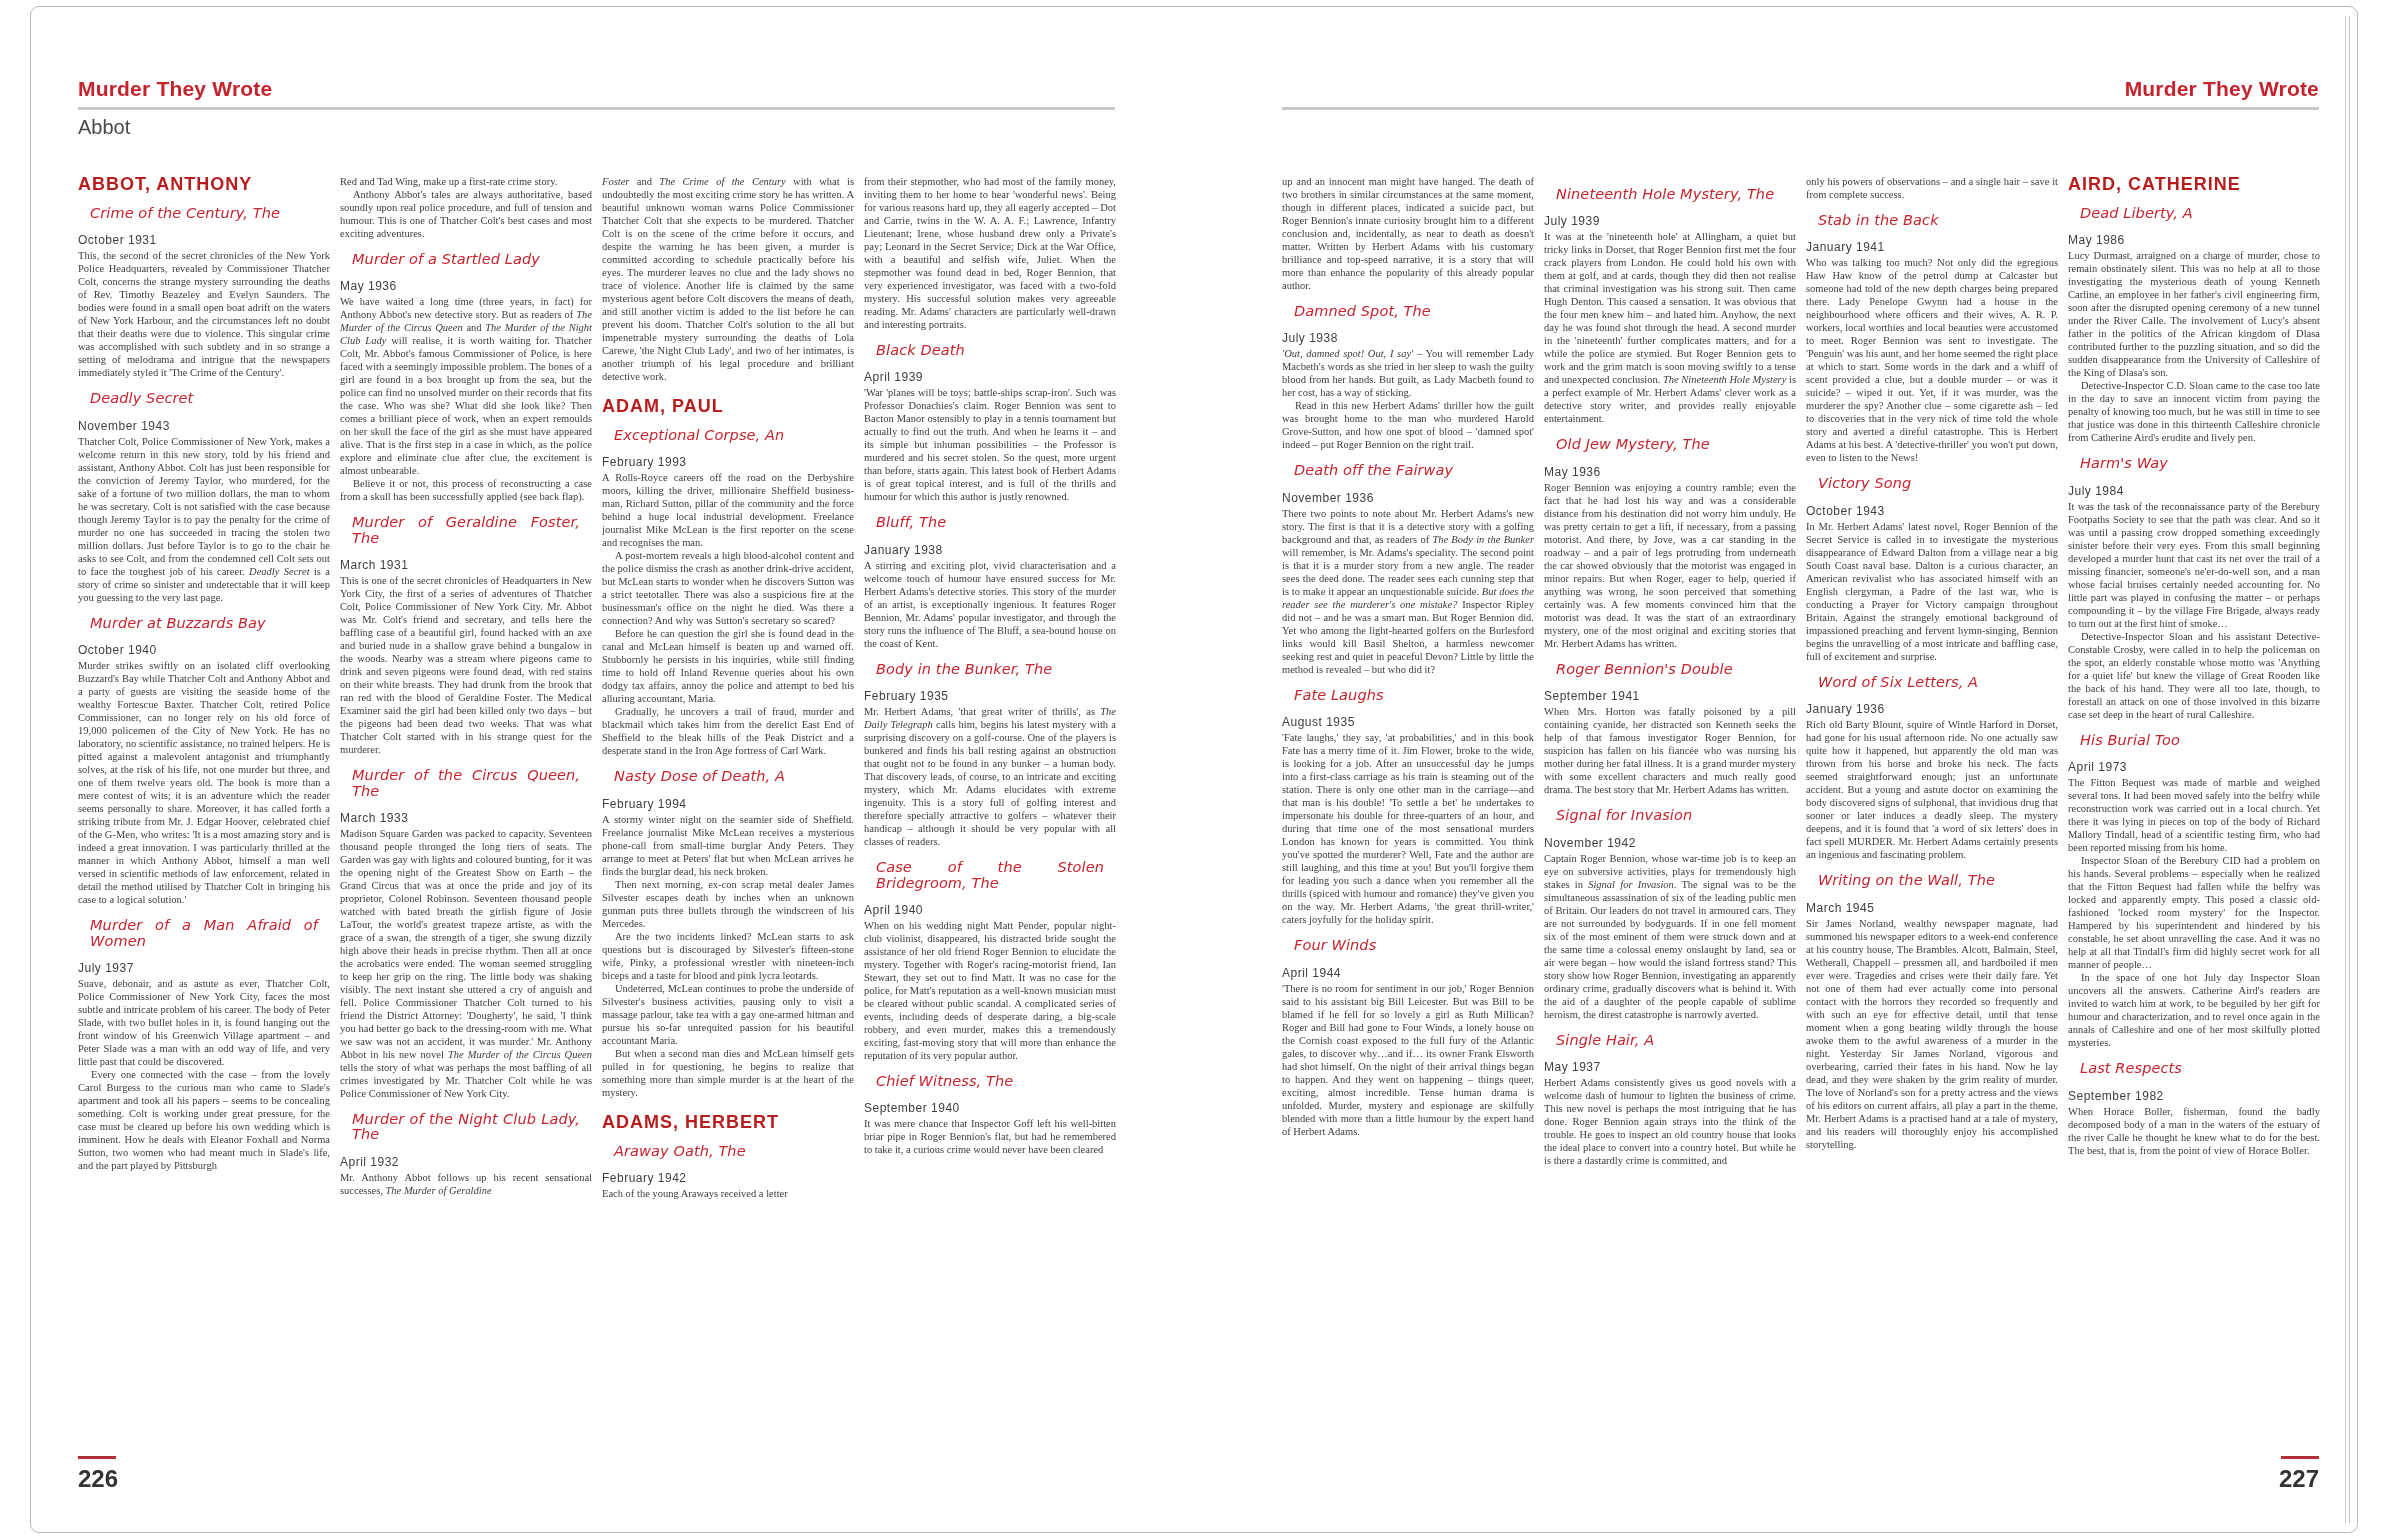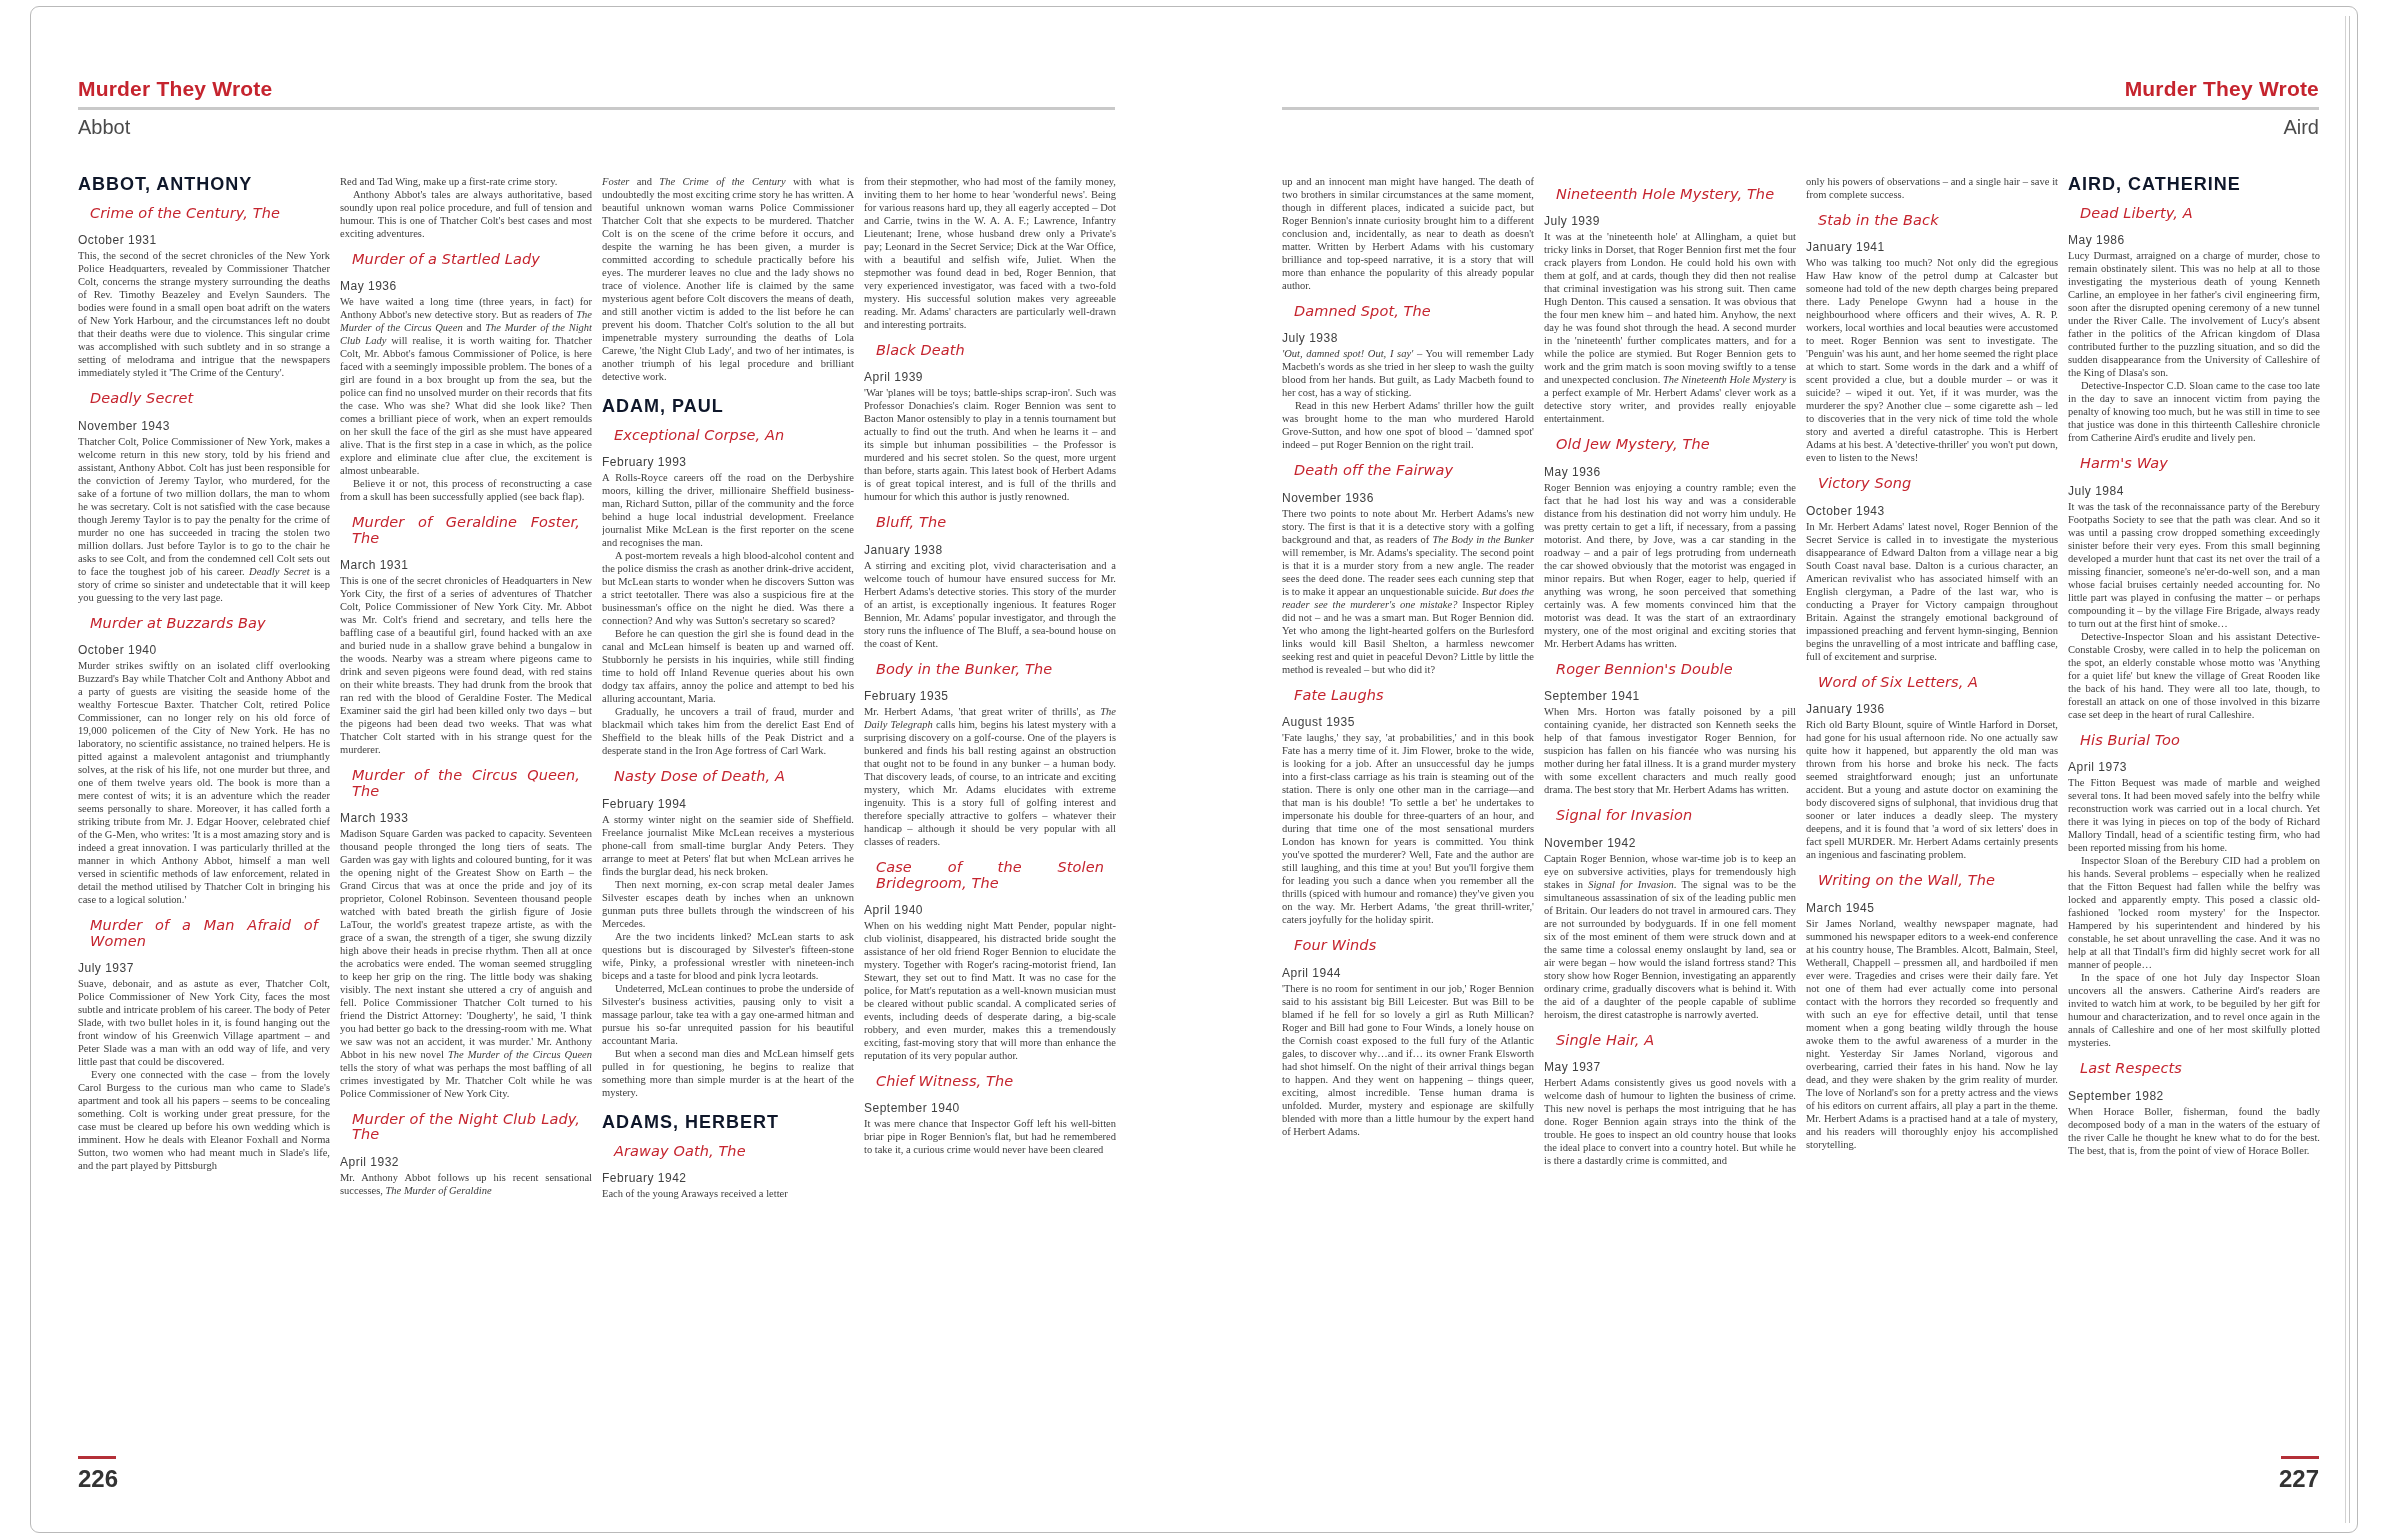--- a/index.html
+++ b/index.html
@@ -15,21 +15,21 @@
                 font-size:21px;line-height:22px;color:#c5242e;letter-spacing:0.2px;}
   .head-rule{height:3px;background:#c9c9c9;margin-top:7px;}
   .section-label{font-family:"Liberation Sans",sans-serif;font-size:20px;color:#4a4a4a;margin-top:6px;}
   .page.right .running-head,.page.right .section-label{text-align:right;}
   .cols{position:absolute;top:175px;left:0;display:flex;gap:10px;}
   .col{width:252px;height:1254px;overflow:hidden;text-align:justify;color:#3c3c3c;
        font-size:10.5px;line-height:13px;hyphens:auto;-webkit-hyphens:auto;}
   .col p{margin:0;}
   .col p + p{text-indent:13px;}
   h2.author{margin:14px 0 3px 0;font-family:"Liberation Sans",sans-serif;font-weight:bold;
-            font-size:18px;line-height:19px;color:#0f172a;letter-spacing:1px;}
+            font-size:18px;line-height:19px;color:#b91c1c;letter-spacing:1px;}
   .col > :first-child{margin-top:0;}
   .entry{margin-top:9px;}
   .entry h3{margin:12px;font-family:"DejaVu Sans",sans-serif;font-style:italic;font-weight:normal;
             font-size:14.5px;line-height:15.4px;color:#c5242e;letter-spacing:0.1px;}
   .entry .date{font-family:"Liberation Sans",sans-serif;font-size:12px;line-height:14px;
                color:#404040;letter-spacing:0.5px;margin:1px 0 2px 0;}
   .cont{margin:0;}
   footer.page-footer{position:absolute;bottom:46px;}
   .page.left footer.page-footer{left:0;}
   .page.right footer.page-footer{right:0;text-align:right;}
@@ -166,21 +166,20 @@
     <footer class="page-footer">
       <div class="foot-rule"></div>
       <div class="page-number">226</div>
     </footer>
   </section>
 
   <section class="page right">
     <header>
       <h1 class="running-head">Murder They Wrote</h1>
       <div class="head-rule"></div>
-      <div class="section-label">Aird</div>
     </header>
     <div class="cols">
         <div class="col">
           <div class="cont">
             <p>up and an innocent man might have hanged. The death of two brothers in similar circumstances at the same moment, though in different places, indicated a suicide pact, but Roger Bennion's innate curiosity brought him to a different conclusion and, incidentally, as near to death as doesn't matter. Written by Herbert Adams with his customary brilliance and top-speed narrative, it is a story that will more than enhance the popularity of this already popular author.</p>
           </div>
           <article class="entry">
             <h3>Damned Spot, The</h3>
             <div class="date">July 1938</div>
             <p><i>'Out, damned spot! Out, I say'</i> – You will remember Lady Macbeth's words as she tried in her sleep to wash the guilty blood from her hands. But guilt, as Lady Macbeth found to her cost, has a way of sticking.</p>

